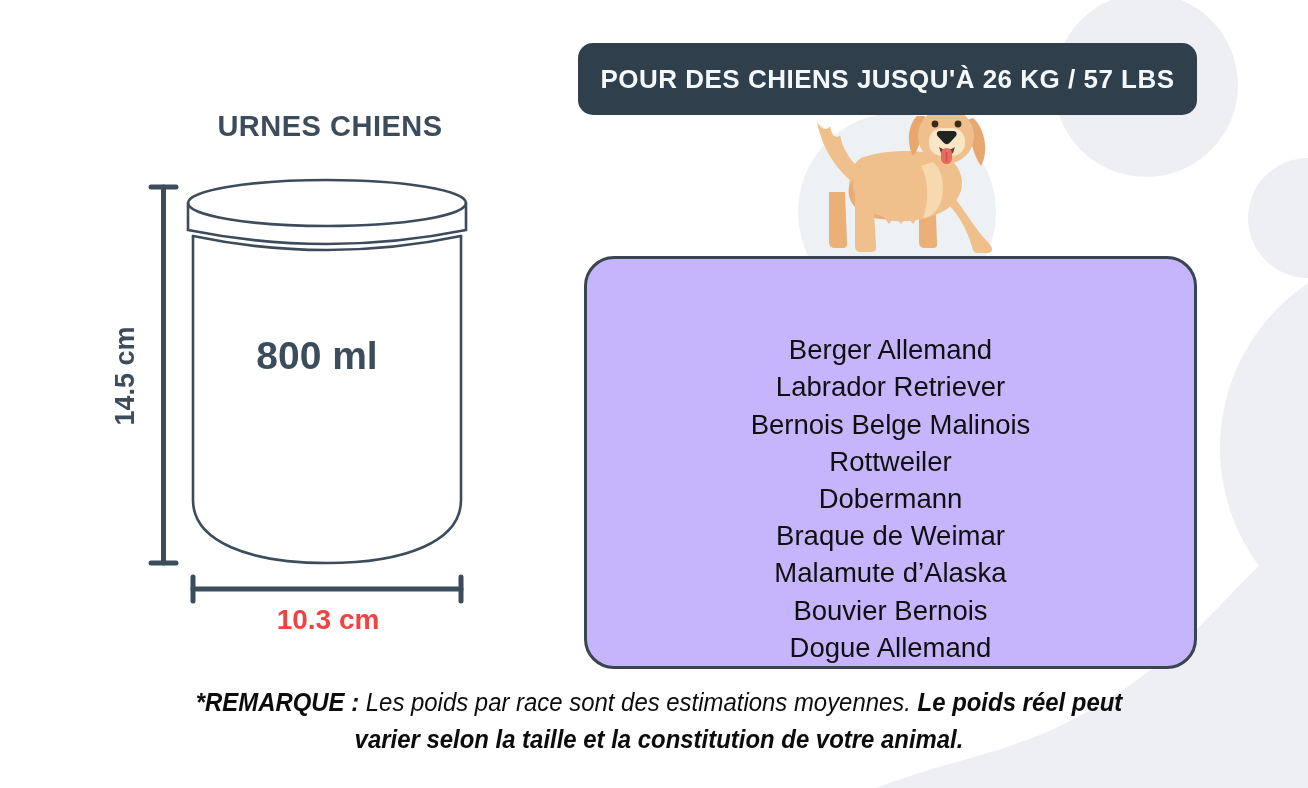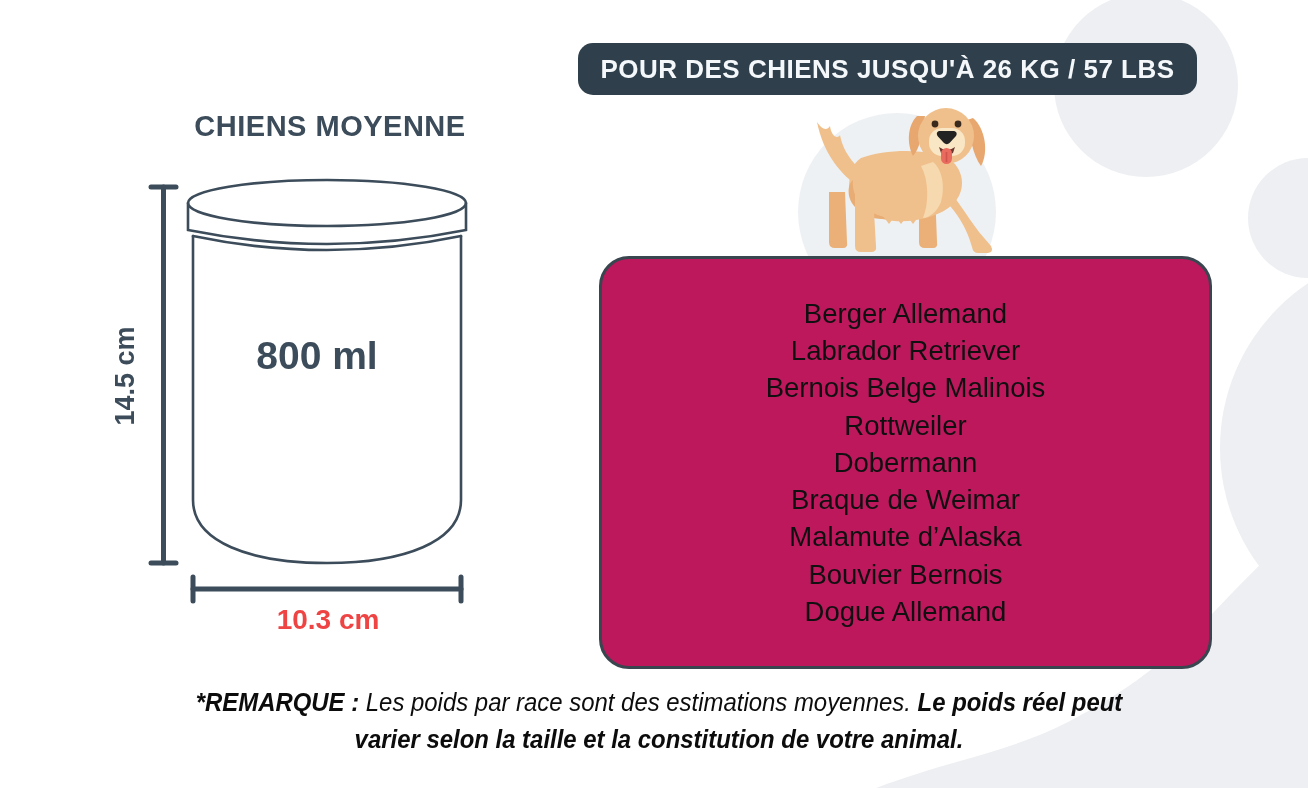--- a/index.html
+++ b/index.html
@@ -10,21 +10,21 @@
     overflow:hidden;
     font-family:"Liberation Sans", sans-serif;
   }
   .abs{position:absolute;}
 
   
   #bg-layer{left:0;top:0;width:1308px;height:788px;z-index:0;}
 
   
   .banner{
-    left:578px;top:43px;width:619px;height:52px;
+    left:578px;top:43px;width:619px;height:72px;
     background:#2f3f4b;border-radius:15px;
     display:flex;align-items:center;justify-content:center;
     z-index:5;
   }
   .banner-text{
     color:#f5f8fa;font-size:26px;font-weight:700;letter-spacing:.5px;
     white-space:nowrap;
   }
 
   
@@ -47,24 +47,24 @@
     left:217px;top:336px;width:200px;text-align:center;
     color:#3c4c5a;font-weight:700;z-index:4;
   }
   .capacity .vol{font-size:39px;line-height:40px;display:block;}
 
   
   #dog-svg{left:795px;top:100px;width:220px;height:158px;z-index:2;}
 
   
   .breed-card{
-    left:599px;top:256px;width:613px;height:413px;
-    background:#be185d;border:3px solid #39454f;border-radius:30px;
+    left:584px;top:256px;width:613px;height:413px;
+    background:#c4b5fd;border:3px solid #39454f;border-radius:30px;
     box-sizing:border-box;
-    display:flex;flex-direction:column;align-items:center;justify-content:center;
+    display:flex;flex-direction:column;align-items:center;justify-content:flex-end;
     z-index:6;
   }
   .breed-line{
     font-size:27.5px;line-height:37.2px;color:#101010;
     text-align:center;white-space:nowrap;
   }
 
   
   .note{
     left:154px;top:684px;width:1010px;
@@ -120,21 +120,21 @@
 
     <path d="M144,47 q8,6 16,0 l-2,6 q-6,4 -12,0 Z" fill="#6b3830"></path>
     <rect x="146" y="48" width="11" height="16" rx="5.5" fill="#e96a5e"></rect>
     <line x1="151.5" y1="52" x2="151.5" y2="62" stroke="#d1544a" stroke-width="1.6"></line>
   </svg>
 
   <div class="abs banner">
     <span class="banner-text">POUR DES CHIENS JUSQU'À 26 KG / 57 LBS</span>
   </div>
 
-  <div class="abs urn-title">CHIENS MOYENNE</div>
+  <div class="abs urn-title">URNES CHIENS</div>
 
   <svg id="urn-svg" class="abs" viewBox="0 0 380 480" xmlns="http://www.w3.org/2000/svg" aria-hidden="true">
     <g stroke="#3c4c5a" fill="none" stroke-linecap="round">
 
       <g stroke-width="5">
         <line x1="51" y1="27" x2="76" y2="27"></line>
         <line x1="63.5" y1="27" x2="63.5" y2="403"></line>
         <line x1="51" y1="403" x2="76" y2="403"></line>
       </g>
 

